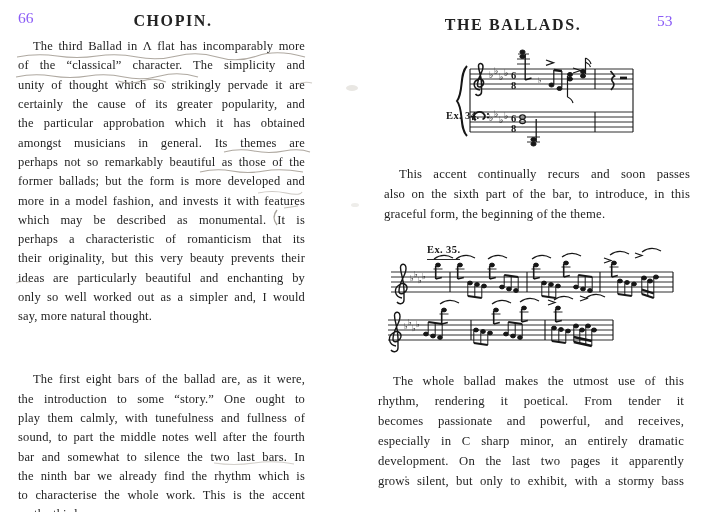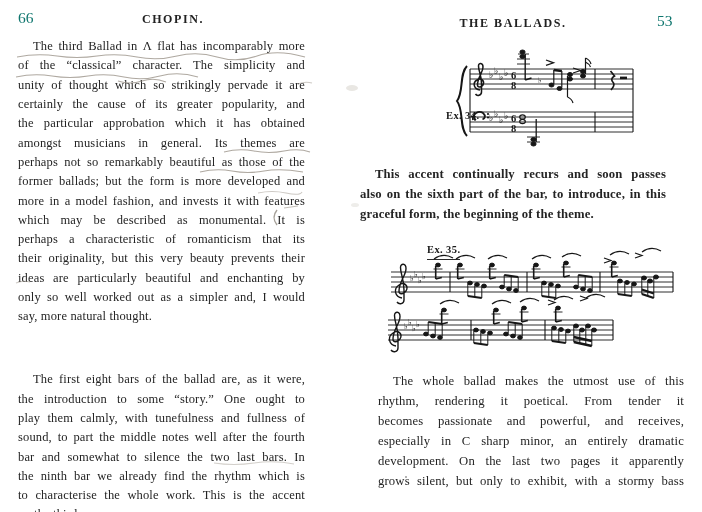--- a/index.html
+++ b/index.html
@@ -1,20 +1,20 @@
 <!DOCTYPE html>
 <html><head>
 <meta charset="utf-8">
 <style>
   html,body{margin:0;padding:0;width:702px;height:512px;background:#fff;overflow:hidden;}
   body{position:relative;font-family:"Liberation Serif",serif;color:#242424;
        -webkit-font-smoothing:antialiased;}
   .abs{position:absolute;}
-  .pagenum{font-size:15.5px;color:#0f766e;}
-  .runhead{font-size:12px;font-weight:bold;letter-spacing:1.6px;text-align:center;color:#222;}
+  .pagenum{font-size:15.5px;color:#8b5cf6;}
+  .runhead{font-size:16px;font-weight:bold;letter-spacing:1.6px;text-align:center;color:#222;}
   .para{position:absolute;}
   .tl{font-size:12.5px;line-height:19.32px;height:19.32px;overflow:hidden;
       text-align:justify;text-align-last:justify;letter-spacing:.15px;white-space:normal;}
   .tl2{font-size:12.7px;line-height:20px;height:20px;overflow:hidden;
       text-align:justify;text-align-last:justify;letter-spacing:.15px;}
   .lastline{text-align:left;text-align-last:left;}
   .ind{text-indent:15px;}
   .exlabel{font-size:10.5px;font-weight:bold;letter-spacing:.4px;color:#1a1a1a;}
   .exlabel.u{border-bottom:1.2px solid #2a2a2a;padding-bottom:4px;}
   svg{display:block;}
@@ -121,21 +121,21 @@
       <ellipse cx="117.5" cy="77" rx="2.8" ry="2.1" fill="none" stroke-width="1.2"></ellipse>
       <ellipse cx="117.5" cy="81.5" rx="2.8" ry="2.1" fill="none" stroke-width="1.2"></ellipse>
       <path d="M122,97H135 M122,102H135" stroke-width=".9" fill="none"></path>
       <ellipse cx="128.5" cy="99.5" rx="2.6" ry="2"></ellipse>
         <ellipse cx="128.5" cy="104" rx="2.6" ry="2"></ellipse>
       <path d="M131.2,102V79" stroke-width="1.3" fill="none"></path>
     </g>
   </g>
 </svg>
 
-<div class="para" style="left:360px;top:164px;width:306px;font-weight:bold;">
+<div class="para" style="left:384px;top:164px;width:306px;">
   <div class="tl2 ind">This accent continually recurs and soon passes</div>
   <div class="tl2">also on the sixth part of the bar, to introduce, in this</div>
   <div class="tl2 lastline">graceful form, the beginning of the theme.</div>
 </div>
 
 <div class="abs exlabel u" style="left:427px;top:244px;">Ex. 35.</div>
 <svg class="music" style="left:376px;top:242px;" width="302" height="122" viewBox="0 0 302 122">
   <defs>
     <path id="tc" d="M26,56 C19,55 17,47 23,43 C28,39 33,44 30,49 C27,53 23,52 23,49.5 C23,39 30,34 30,26.5 C30,21 24.5,21 24.5,25.5 C24.5,32 28,37 28,48 L28,58 C28,62 23,63 21,60"></path>
     <g id="n3u">

